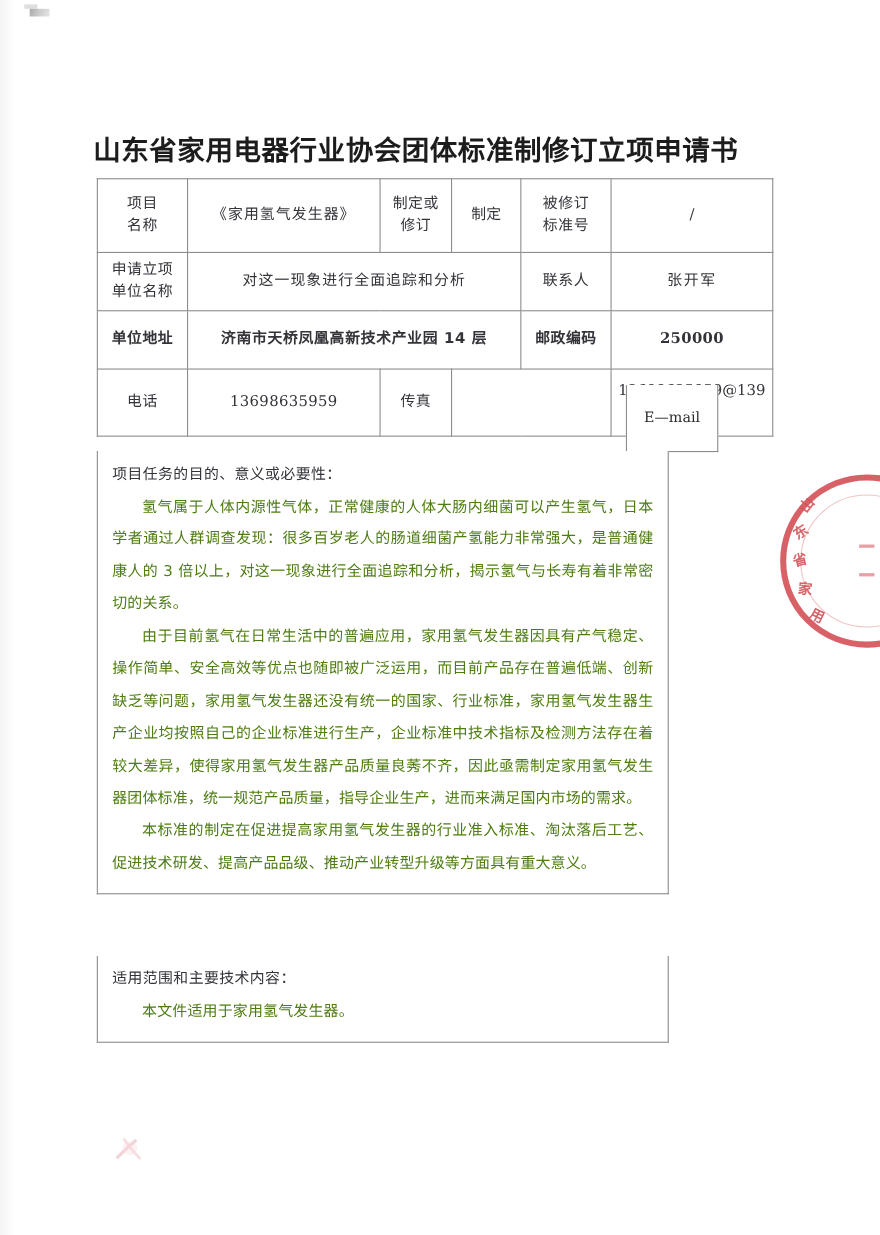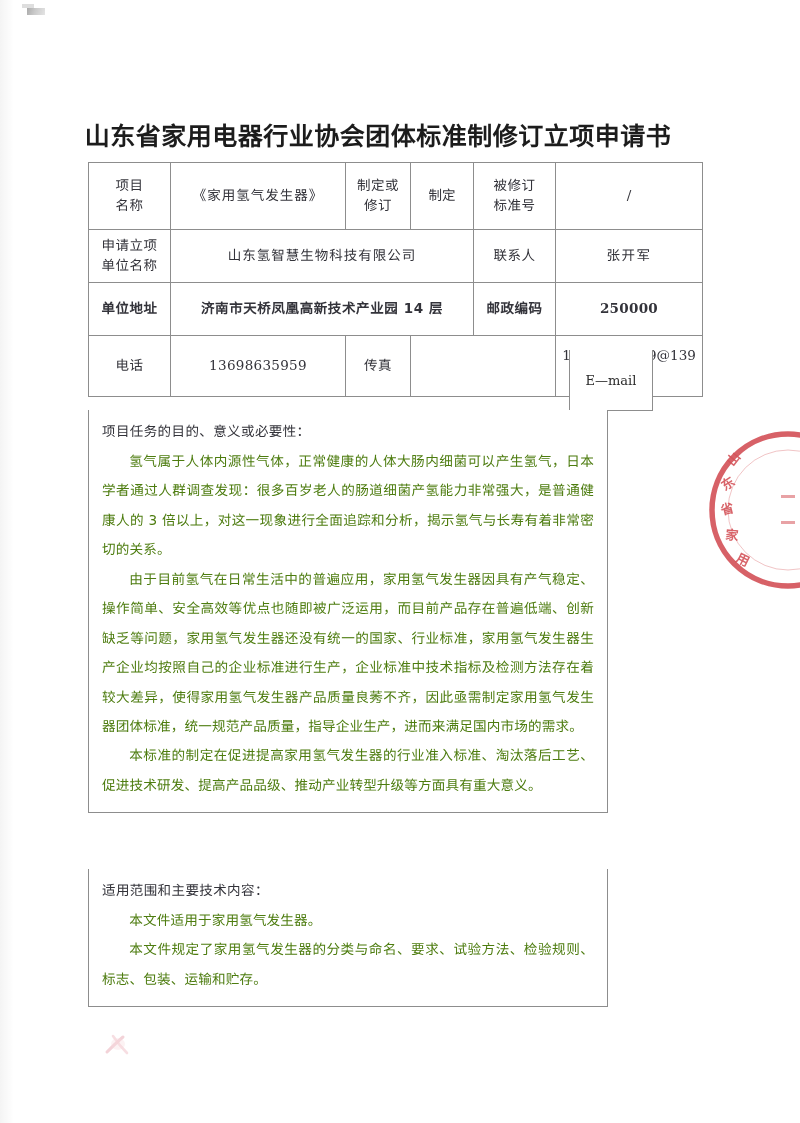--- a/index.html
+++ b/index.html
@@ -188,21 +188,21 @@
         <span class="ln">标准号</span>
       </td>
       <td class="val-slash">/</td>
     </tr>
 
     <tr class="r2">
       <td class="lbl">
         <span class="ln">申请立项</span>
         <span class="ln">单位名称</span>
       </td>
-      <td class="val-company" colspan="3">山东氢智慧生物科技有限公司</td>
+      <td class="val-company" colspan="3">对这一现象进行全面追踪和分析</td>
       <td class="lbl">联系人</td>
       <td class="val-name">张开军</td>
     </tr>
 
     <tr class="r3">
       <td class="lbl">单位地址</td>
       <td class="val-addr" colspan="3">济南市天桥凤凰高新技术产业园 14 层</td>
       <td class="lbl">邮政编码</td>
       <td class="val-num">250000</td>
     </tr>
@@ -225,21 +225,20 @@
 <div class="section" id="section-purpose">
   <div class="section-head">项目任务的目的、意义或必要性：</div>
   <p class="body-para">氢气属于人体内源性气体，正常健康的人体大肠内细菌可以产生氢气，日本学者通过人群调查发现：很多百岁老人的肠道细菌产氢能力非常强大，是普通健康人的 3 倍以上，对这一现象进行全面追踪和分析，揭示氢气与长寿有着非常密切的关系。</p>
   <p class="body-para">由于目前氢气在日常生活中的普遍应用，家用氢气发生器因具有产气稳定、操作简单、安全高效等优点也随即被广泛运用，而目前产品存在普遍低端、创新缺乏等问题，家用氢气发生器还没有统一的国家、行业标准，家用氢气发生器生产企业均按照自己的企业标准进行生产，企业标准中技术指标及检测方法存在着较大差异，使得家用氢气发生器产品质量良莠不齐，因此亟需制定家用氢气发生器团体标准，统一规范产品质量，指导企业生产，进而来满足国内市场的需求。</p>
   <p class="body-para">本标准的制定在促进提高家用氢气发生器的行业准入标准、淘汰落后工艺、促进技术研发、提高产品品级、推动产业转型升级等方面具有重大意义。</p>
 </div>
 
 <div class="section" id="section-scope">
   <div class="section-head">适用范围和主要技术内容：</div>
   <p class="body-para">本文件适用于家用氢气发生器。</p>
-  <p class="body-para">本文件规定了家用氢气发生器的分类与命名、要求、试验方法、检验规则、标志、包装、运输和贮存。</p>
 </div>
 
 <svg class="seal" viewBox="0 0 170 170">
   <circle cx="85" cy="85" r="76" fill="none" stroke="#c8242c" stroke-width="5.5" opacity=".92"></circle>
   <circle cx="85" cy="85" r="60" fill="none" stroke="#c8242c" stroke-width="1" opacity=".35"></circle>
   <g fill="#c8242c" opacity=".9" font-family="DejaVu Sans, sans-serif" font-size="13" font-weight="bold">
     <text x="30" y="42" transform="rotate(-52 30 42)">山</text>
     <text x="22" y="66" transform="rotate(-33 22 66)">东</text>
     <text x="19" y="90" transform="rotate(-14 19 90)">省</text>
     <text x="22" y="114" transform="rotate(6 22 114)">家</text>

